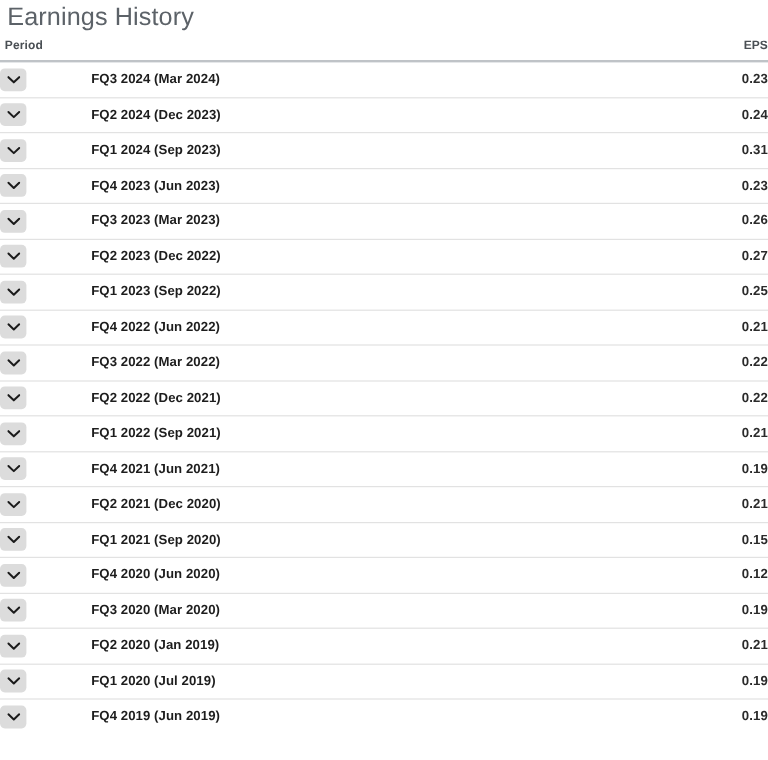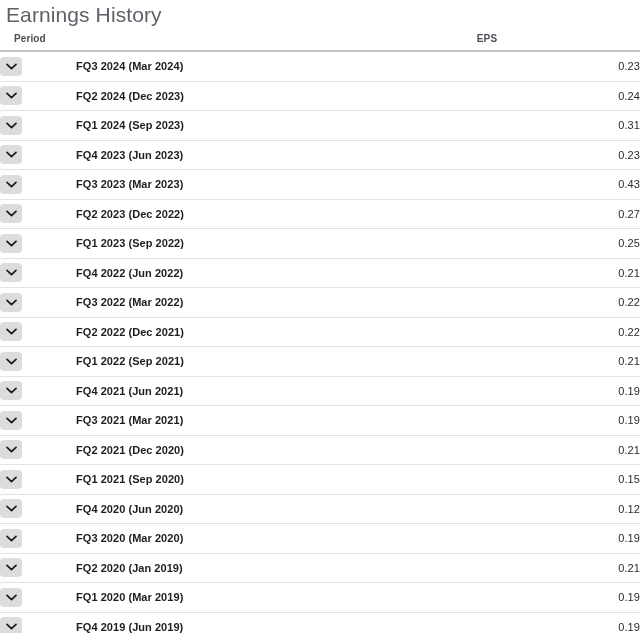--- a/index.html
+++ b/index.html
@@ -40,34 +40,34 @@
     width: 640px;
     border-collapse: collapse;
     table-layout: fixed;
     margin-top: 6px;
   }
 
   .earnings-table thead th {
     font-size: 10px;
     font-weight: bold;
     color: #4a4f54;
-    padding: 0 0 6px 14px;
+    padding: 0 0 6px 4px;
     border-bottom: 2px solid #bfc3c7;
     vertical-align: bottom;
     letter-spacing: 0.1px;
     margin-top: 44px;
   }
 
   th.col-period {
     text-align: left;
     padding-left: 6px;
   }
 
   th.col-eps {
-    text-align: center;
+    text-align: right;
     padding-right: 33px;
   }
 
   .earnings-table tbody tr {
     height: 28.5px;
   }
 
   .earnings-table tbody td {
     border-bottom: 1px solid #e2e2e2;
     padding: 0;
@@ -80,21 +80,21 @@
   }
 
   td.cell-period {
     padding-left: 4px;
   }
 
   td.cell-eps {
     text-align: right;
     padding-right: 33px;
     font-size: 11px;
-    font-weight: normal;
+    font-weight: bold;
     color: #2a2a2a;
     letter-spacing: 0.1px;
   }
 
   .period-wrap {
     display: flex;
     align-items: center;
     gap: 6px;
   }
 
@@ -211,21 +211,21 @@
         <button class="expand-btn">
           <span class="chevron-slot">
             <svg width="11" height="7" viewBox="0 0 11 7" aria-hidden="true">
               <path d="M1 1.3 L5.5 5.6 L10 1.3" fill="none" stroke="#1b1b1b" stroke-width="1.7" stroke-linecap="round" stroke-linejoin="round"></path>
             </svg>
           </span>
         </button>
         <span class="period-label">FQ3 2023 (Mar 2023)</span>
       </div>
     </td>
-    <td class="cell-eps">0.43</td>
+    <td class="cell-eps">0.26</td>
   </tr>
 
   <tr>
     <td class="cell-period">
       <div class="period-wrap">
         <button class="expand-btn">
           <span class="chevron-slot">
             <svg width="11" height="7" viewBox="0 0 11 7" aria-hidden="true">
               <path d="M1 1.3 L5.5 5.6 L10 1.3" fill="none" stroke="#1b1b1b" stroke-width="1.7" stroke-linecap="round" stroke-linejoin="round"></path>
             </svg>
@@ -326,127 +326,112 @@
               <path d="M1 1.3 L5.5 5.6 L10 1.3" fill="none" stroke="#1b1b1b" stroke-width="1.7" stroke-linecap="round" stroke-linejoin="round"></path>
             </svg>
           </span>
         </button>
         <span class="period-label">FQ4 2021 (Jun 2021)</span>
       </div>
     </td>
     <td class="cell-eps">0.19</td>
   </tr>
 
-  <tr>
-    <td class="cell-period">
-      <div class="period-wrap">
-        <button class="expand-btn">
-          <span class="chevron-slot">
-            <svg width="11" height="7" viewBox="0 0 11 7" aria-hidden="true">
-              <path d="M1 1.3 L5.5 5.6 L10 1.3" fill="none" stroke="#1b1b1b" stroke-width="1.7" stroke-linecap="round" stroke-linejoin="round"></path>
-            </svg>
-          </span>
-        </button>
-        <span class="period-label">FQ3 2021 (Mar 2021)</span>
+
+  <tr>
+    <td class="cell-period">
+      <div class="period-wrap">
+        <button class="expand-btn">
+          <span class="chevron-slot">
+            <svg width="11" height="7" viewBox="0 0 11 7" aria-hidden="true">
+              <path d="M1 1.3 L5.5 5.6 L10 1.3" fill="none" stroke="#1b1b1b" stroke-width="1.7" stroke-linecap="round" stroke-linejoin="round"></path>
+            </svg>
+          </span>
+        </button>
+        <span class="period-label">FQ2 2021 (Dec 2020)</span>
+      </div>
+    </td>
+    <td class="cell-eps">0.21</td>
+  </tr>
+
+  <tr>
+    <td class="cell-period">
+      <div class="period-wrap">
+        <button class="expand-btn">
+          <span class="chevron-slot">
+            <svg width="11" height="7" viewBox="0 0 11 7" aria-hidden="true">
+              <path d="M1 1.3 L5.5 5.6 L10 1.3" fill="none" stroke="#1b1b1b" stroke-width="1.7" stroke-linecap="round" stroke-linejoin="round"></path>
+            </svg>
+          </span>
+        </button>
+        <span class="period-label">FQ1 2021 (Sep 2020)</span>
+      </div>
+    </td>
+    <td class="cell-eps">0.15</td>
+  </tr>
+
+  <tr>
+    <td class="cell-period">
+      <div class="period-wrap">
+        <button class="expand-btn">
+          <span class="chevron-slot">
+            <svg width="11" height="7" viewBox="0 0 11 7" aria-hidden="true">
+              <path d="M1 1.3 L5.5 5.6 L10 1.3" fill="none" stroke="#1b1b1b" stroke-width="1.7" stroke-linecap="round" stroke-linejoin="round"></path>
+            </svg>
+          </span>
+        </button>
+        <span class="period-label">FQ4 2020 (Jun 2020)</span>
+      </div>
+    </td>
+    <td class="cell-eps">0.12</td>
+  </tr>
+
+  <tr>
+    <td class="cell-period">
+      <div class="period-wrap">
+        <button class="expand-btn">
+          <span class="chevron-slot">
+            <svg width="11" height="7" viewBox="0 0 11 7" aria-hidden="true">
+              <path d="M1 1.3 L5.5 5.6 L10 1.3" fill="none" stroke="#1b1b1b" stroke-width="1.7" stroke-linecap="round" stroke-linejoin="round"></path>
+            </svg>
+          </span>
+        </button>
+        <span class="period-label">FQ3 2020 (Mar 2020)</span>
       </div>
     </td>
     <td class="cell-eps">0.19</td>
   </tr>
 
   <tr>
     <td class="cell-period">
       <div class="period-wrap">
         <button class="expand-btn">
           <span class="chevron-slot">
             <svg width="11" height="7" viewBox="0 0 11 7" aria-hidden="true">
               <path d="M1 1.3 L5.5 5.6 L10 1.3" fill="none" stroke="#1b1b1b" stroke-width="1.7" stroke-linecap="round" stroke-linejoin="round"></path>
             </svg>
           </span>
         </button>
-        <span class="period-label">FQ2 2021 (Dec 2020)</span>
+        <span class="period-label">FQ2 2020 (Jan 2019)</span>
       </div>
     </td>
     <td class="cell-eps">0.21</td>
   </tr>
 
   <tr>
     <td class="cell-period">
       <div class="period-wrap">
         <button class="expand-btn">
           <span class="chevron-slot">
             <svg width="11" height="7" viewBox="0 0 11 7" aria-hidden="true">
               <path d="M1 1.3 L5.5 5.6 L10 1.3" fill="none" stroke="#1b1b1b" stroke-width="1.7" stroke-linecap="round" stroke-linejoin="round"></path>
             </svg>
           </span>
         </button>
-        <span class="period-label">FQ1 2021 (Sep 2020)</span>
-      </div>
-    </td>
-    <td class="cell-eps">0.15</td>
-  </tr>
-
-  <tr>
-    <td class="cell-period">
-      <div class="period-wrap">
-        <button class="expand-btn">
-          <span class="chevron-slot">
-            <svg width="11" height="7" viewBox="0 0 11 7" aria-hidden="true">
-              <path d="M1 1.3 L5.5 5.6 L10 1.3" fill="none" stroke="#1b1b1b" stroke-width="1.7" stroke-linecap="round" stroke-linejoin="round"></path>
-            </svg>
-          </span>
-        </button>
-        <span class="period-label">FQ4 2020 (Jun 2020)</span>
-      </div>
-    </td>
-    <td class="cell-eps">0.12</td>
-  </tr>
-
-  <tr>
-    <td class="cell-period">
-      <div class="period-wrap">
-        <button class="expand-btn">
-          <span class="chevron-slot">
-            <svg width="11" height="7" viewBox="0 0 11 7" aria-hidden="true">
-              <path d="M1 1.3 L5.5 5.6 L10 1.3" fill="none" stroke="#1b1b1b" stroke-width="1.7" stroke-linecap="round" stroke-linejoin="round"></path>
-            </svg>
-          </span>
-        </button>
-        <span class="period-label">FQ3 2020 (Mar 2020)</span>
-      </div>
-    </td>
-    <td class="cell-eps">0.19</td>
-  </tr>
-
-  <tr>
-    <td class="cell-period">
-      <div class="period-wrap">
-        <button class="expand-btn">
-          <span class="chevron-slot">
-            <svg width="11" height="7" viewBox="0 0 11 7" aria-hidden="true">
-              <path d="M1 1.3 L5.5 5.6 L10 1.3" fill="none" stroke="#1b1b1b" stroke-width="1.7" stroke-linecap="round" stroke-linejoin="round"></path>
-            </svg>
-          </span>
-        </button>
-        <span class="period-label">FQ2 2020 (Jan 2019)</span>
-      </div>
-    </td>
-    <td class="cell-eps">0.21</td>
-  </tr>
-
-  <tr>
-    <td class="cell-period">
-      <div class="period-wrap">
-        <button class="expand-btn">
-          <span class="chevron-slot">
-            <svg width="11" height="7" viewBox="0 0 11 7" aria-hidden="true">
-              <path d="M1 1.3 L5.5 5.6 L10 1.3" fill="none" stroke="#1b1b1b" stroke-width="1.7" stroke-linecap="round" stroke-linejoin="round"></path>
-            </svg>
-          </span>
-        </button>
-        <span class="period-label">FQ1 2020 (Mar 2019)</span>
+        <span class="period-label">FQ1 2020 (Jul 2019)</span>
       </div>
     </td>
     <td class="cell-eps">0.19</td>
   </tr>
 
   <tr>
     <td class="cell-period">
       <div class="period-wrap">
         <button class="expand-btn">
           <span class="chevron-slot">

